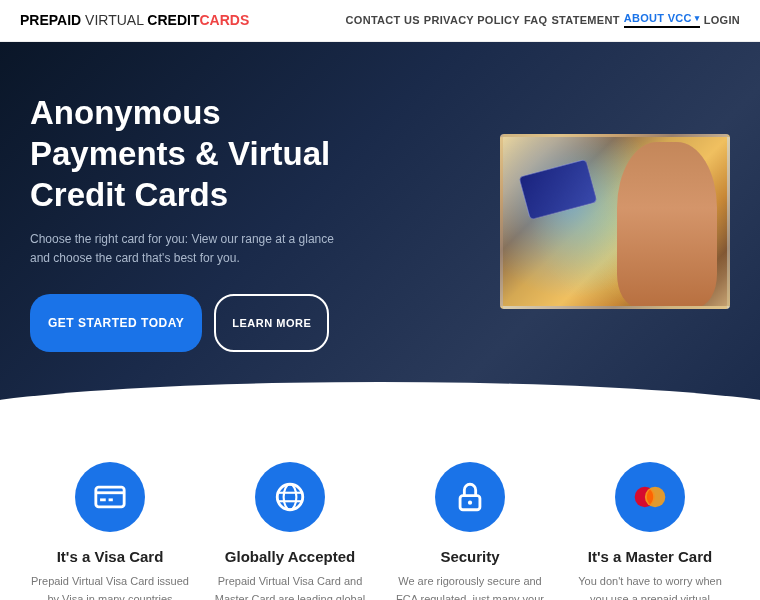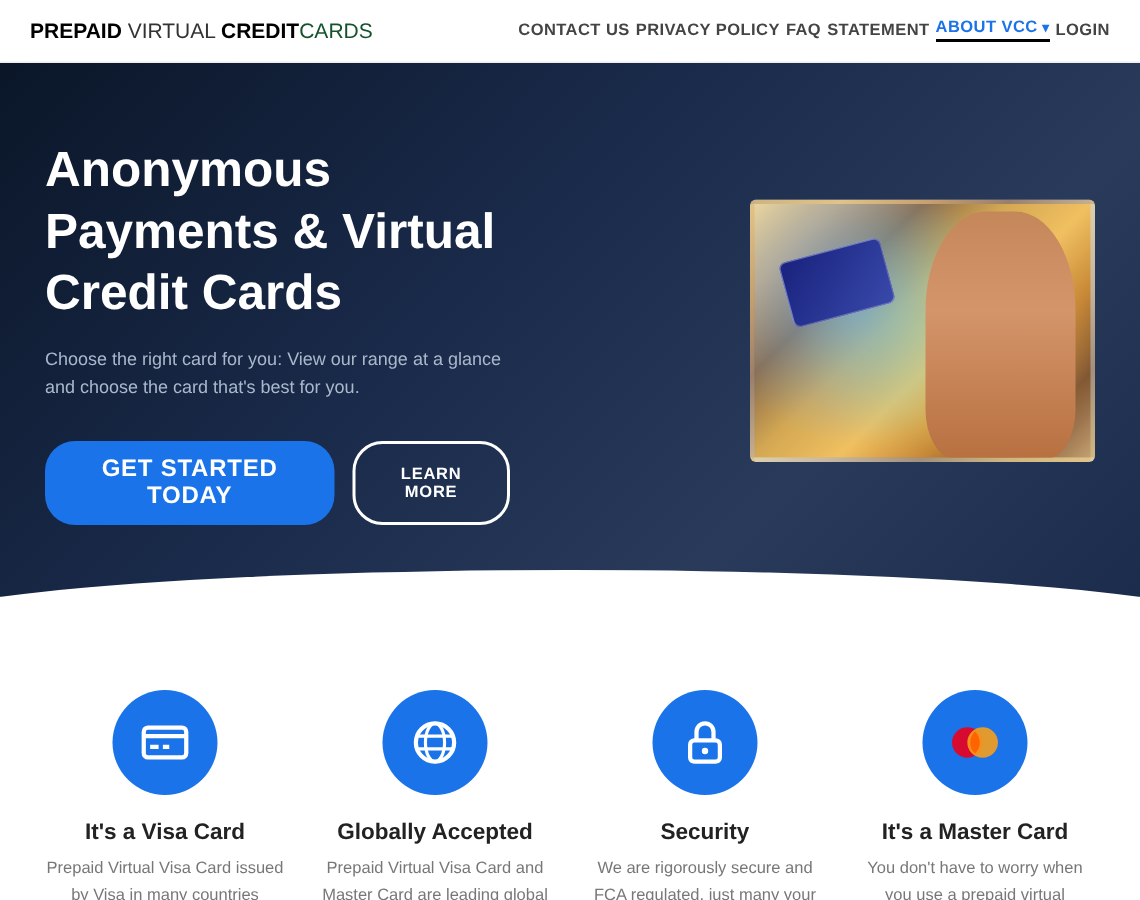--- a/index.html
+++ b/index.html
@@ -10,21 +10,21 @@
       display: flex;
       align-items: center;
       justify-content: space-between;
       padding: 12px 20px;
       background: #fff;
       border-bottom: 1px solid #eee;
     }
     .brand { display: flex; flex-direction: row; line-height: 1.2; }
     .brand-line1 { font-size: 14px; font-weight: 400; color: #333; }
     .brand-line1 span.bold { font-weight: 900; color: #000; }
-    .brand-line2 { font-size: 14px; font-weight: 400; color: #14532d; }
+    .brand-line2 { font-size: 14px; font-weight: 700; color: #ef4444; }
     nav { display: flex; align-items: center; gap: 4px; }
     nav a {
       text-decoration: none;
       color: #444;
       font-size: 11px;
       font-weight: 600;
       letter-spacing: 0.3px;
       text-transform: uppercase;
     }
     nav a.active {
@@ -69,23 +69,23 @@
       font-size: 12px;
       color: #aab8cc;
       margin-bottom: 26px;
       line-height: 1.6;
     }
     .hero-buttons { display: flex; gap: 12px; }
     .btn-primary {
       background: #1a73e8;
       color: #fff;
       border: none;
-      padding: 10px 18px;
+      padding: 22px 18px;
       border-radius: 20px;
-      font-size: 16px;
+      font-size: 12px;
       font-weight: 700;
       cursor: pointer;
       text-transform: uppercase;
       letter-spacing: 0.5px;
     }
     .btn-outline {
       background: transparent;
       color: #fff;
       border: 2px solid #fff;
       padding: 8px 16px;

